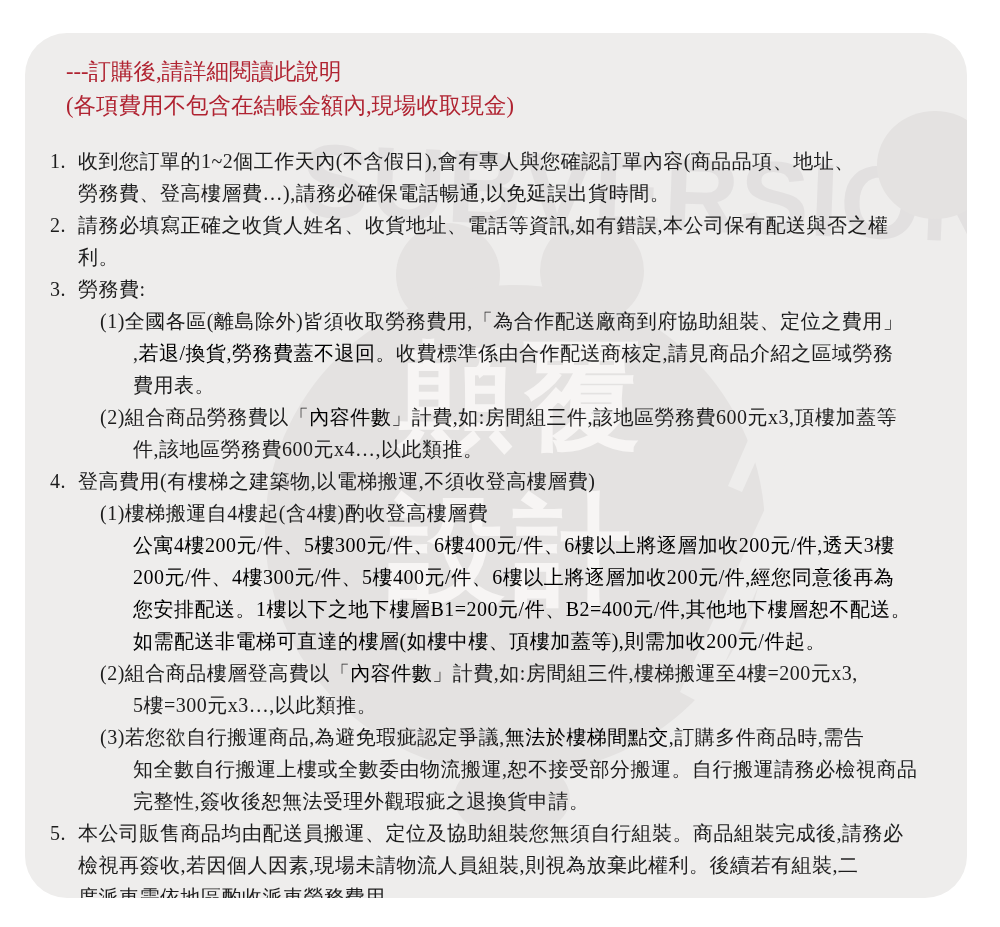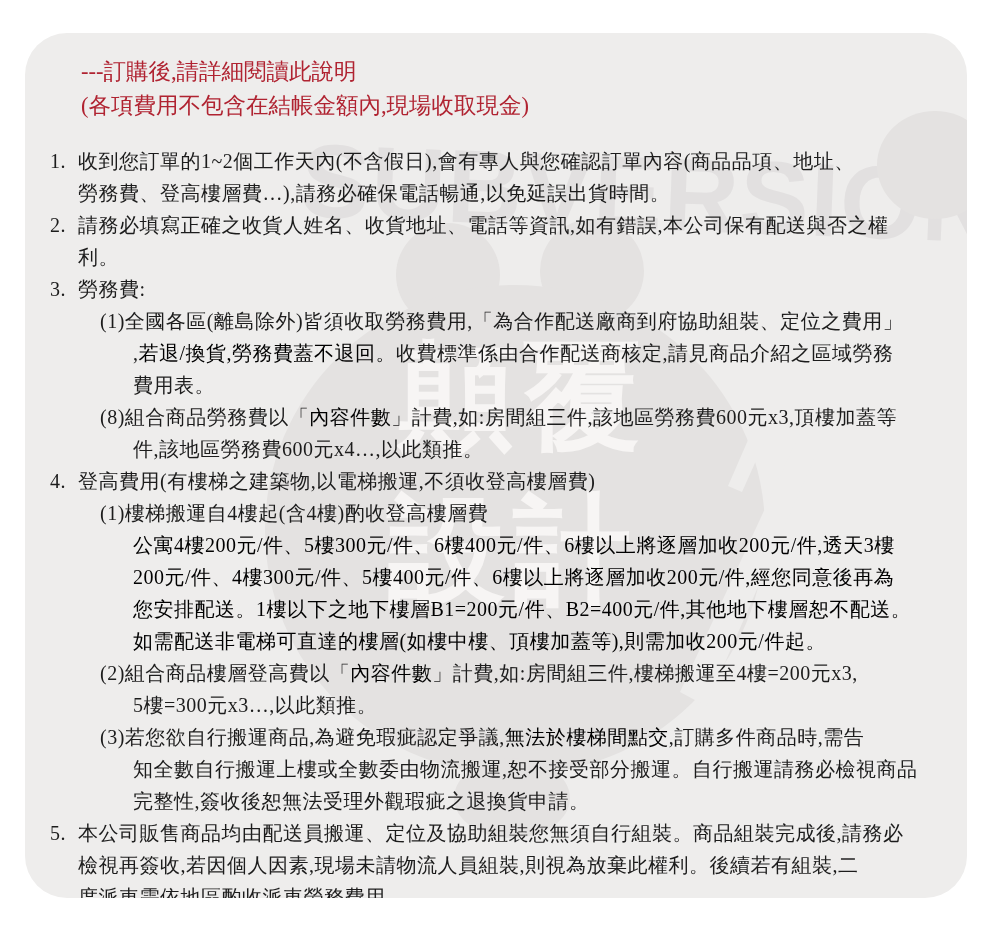--- a/index.html
+++ b/index.html
@@ -20,21 +20,21 @@
     user-select:none;
   }
   .wm-svg{position:absolute;left:0;top:0;width:942px;height:865px;}
   .wm-zh{
     position:absolute;color:#f7f5f4;font-weight:bold;white-space:nowrap;
     font-size:118px;letter-spacing:8px;line-height:1;user-select:none;
   }
   .wm-zh.row1{left:372px;top:306px;}
   .wm-zh.row2{left:362px;top:460px;}
   
-  .title-block{position:absolute;left:56px;top:22px;color:#b02331;font-size:22.5px;line-height:34px;}
+  .title-block{position:absolute;left:41px;top:22px;color:#b02331;font-size:22.5px;line-height:34px;}
   .title-line2{}
   .rows{position:absolute;left:25px;top:112px;font-size:20px;color:#1c1c1c;letter-spacing:0.5px;}
   .row{position:relative;height:32px;line-height:32px;white-space:nowrap;}
   .row .num{position:absolute;left:0;top:0;width:26px;}
   .ind-a{padding-left:28px;}
   .ind-b{padding-left:50px;}
   .ind-c{padding-left:83px;}
   .red{color:#000000;}
 </style>
 </head>
@@ -68,21 +68,21 @@
 
   <div class="rows">
     <div class="row ind-a"><span class="num">1.</span><span>收到您訂單的1~2個工作天內(不含假日),會有專人與您確認訂單內容(商品品項、地址、</span></div>
     <div class="row ind-a"><span>勞務費、登高樓層費…),請務必確保電話暢通,以免延誤出貨時間。</span></div>
     <div class="row ind-a"><span class="num">2.</span><span>請務必填寫正確之收貨人姓名、收貨地址、電話等資訊,如有錯誤,本公司保有配送與否之權</span></div>
     <div class="row ind-a"><span>利。</span></div>
     <div class="row ind-a"><span class="num">3.</span><span>勞務費:</span></div>
     <div class="row ind-b"><span>(1)全國各區(離島除外)皆須收取勞務費用,「為合作配送廠商到府協助組裝、定位之費用」</span></div>
     <div class="row ind-c"><span>,</span><span class="red">若退/換貨,勞務費蓋不退回。</span><span>收費標準係由合作配送商核定,請見商品介紹之區域勞務</span></div>
     <div class="row ind-c"><span>費用表。</span></div>
-    <div class="row ind-b"><span>(8)組合商品勞務費以「</span><span class="red">內容件數</span><span>」計費,如:房間組三件,該地區勞務費600元x3,頂樓加蓋等</span></div>
+    <div class="row ind-b"><span>(2)組合商品勞務費以「</span><span class="red">內容件數</span><span>」計費,如:房間組三件,該地區勞務費600元x3,頂樓加蓋等</span></div>
     <div class="row ind-c"><span>件,該地區勞務費600元x4…,以此類推。</span></div>
     <div class="row ind-a"><span class="num">4.</span><span>登高費用(有樓梯之建築物,以電梯搬運,不須收登高樓層費)</span></div>
     <div class="row ind-b"><span>(1)樓梯搬運自4樓起(含4樓)酌收登高樓層費</span></div>
     <div class="row ind-c"><span class="red">公寓4樓200元/件、5樓300元/件、6樓400元/件、6樓以上將逐層加收200元/件,透天3樓</span></div>
     <div class="row ind-c"><span class="red">200元/件、4樓300元/件、5樓400元/件、6樓以上將逐層加收200元/件,經您同意後再為</span></div>
     <div class="row ind-c"><span class="red">您安排配送。1樓以下之地下樓層B1=200元/件、B2=400元/件,其他地下樓層恕不配送。</span></div>
     <div class="row ind-c"><span class="red">如需配送非電梯可直達的樓層(如樓中樓、頂樓加蓋等),則需加收200元/件起。</span></div>
     <div class="row ind-b"><span>(2)組合商品樓層登高費以「</span><span class="red">內容件數</span><span>」計費,如:房間組三件,樓梯搬運至4樓=200元x3,</span></div>
     <div class="row ind-c"><span>5樓=300元x3…,以此類推。</span></div>
     <div class="row ind-b"><span>(3)若您欲自行搬運商品,為避免瑕疵認定爭議,</span><span class="red">無法於樓梯間點交</span><span>,訂購多件商品時,需告</span></div>

